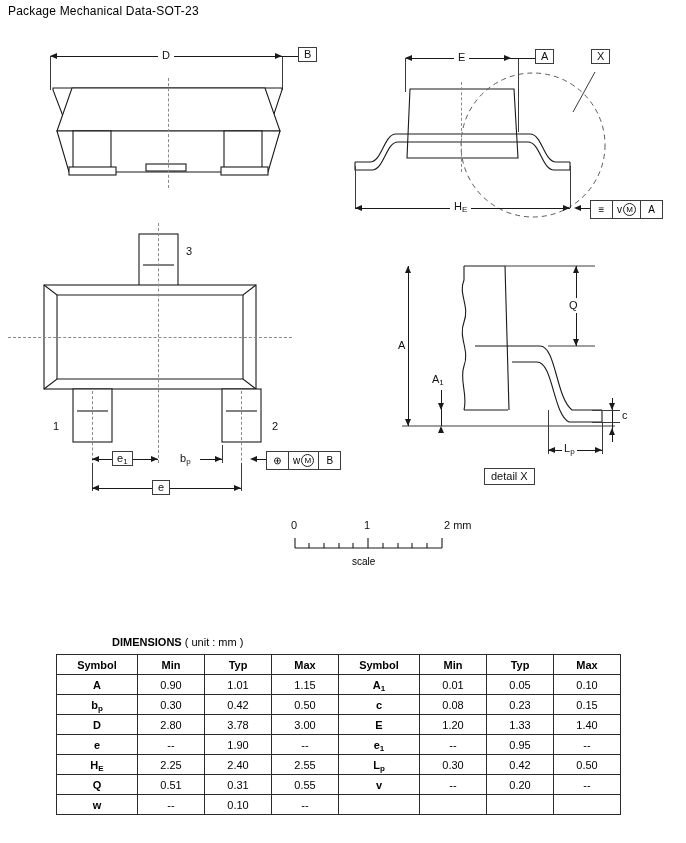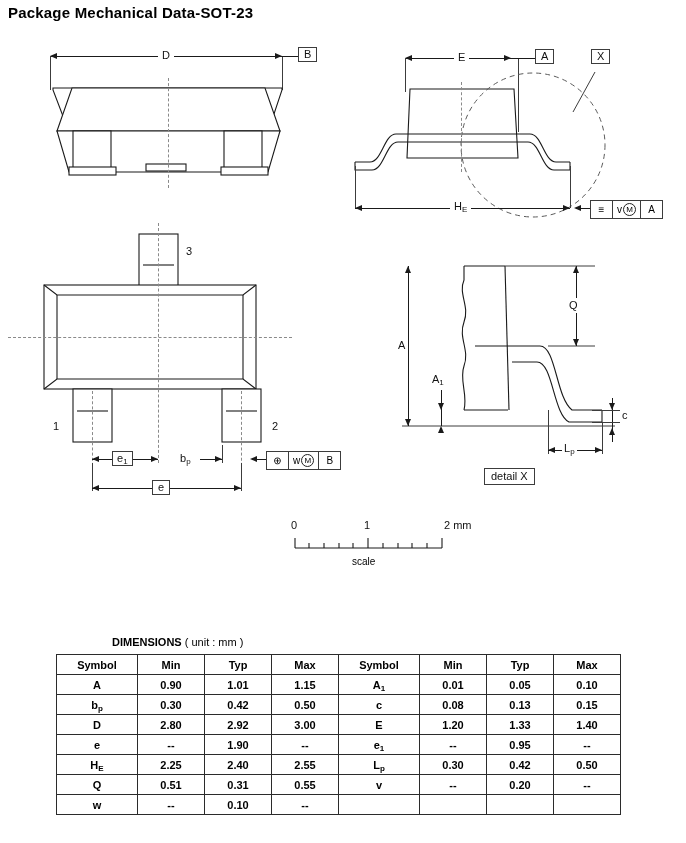--- a/index.html
+++ b/index.html
@@ -15,22 +15,22 @@
     color: #000000;
     overflow: hidden;
   }
   .page { position: absolute; inset: 0; }
 
   
   .title {
     position: absolute;
     left: 8px;
     top: 4px;
-    font-size: 15px;
-    font-weight: bold;
+    font-size: 12px;
+    font-weight: normal;
     letter-spacing: 0.2px;
   }
 
   
   .abs { position: absolute; }
   .ln  { position: absolute; background: #1a1a1a; }
   .hl  { height: 1px; }          
   .vl  { width: 1px; }           
   .thin { background: #3c3c3c; }
 
@@ -116,21 +116,21 @@
     background: #fff;
   }
   table.dims td, table.dims th {
     border: 1px solid #2b2b2b;
     text-align: center;
     height: 19px;
     font-weight: bold;
     padding: 0 2px;
   }
   table.dims th { font-weight: bold; }
-  table.dims td.val { font-weight: bold; }
+  table.dims td.val { font-weight: normal; }
   table.dims sub { font-size: 8px; vertical-align: baseline; position: relative; top: 2px; }
   .c-sym { width: 76px; }
   .c-num { width: 62px; }
 </style>
 </head>
 <body>
 
 <div class="page">
 
   <div class="title">Package Mechanical Data-SOT-23</div>
@@ -390,27 +390,27 @@
           <td class="c-num val">0.05</td>
           <td class="c-num val">0.10</td>
         </tr>
         <tr>
           <td class="c-sym">b<sub>p</sub></td>
           <td class="c-num val">0.30</td>
           <td class="c-num val">0.42</td>
           <td class="c-num val">0.50</td>
           <td class="c-sym">c</td>
           <td class="c-num val">0.08</td>
-          <td class="c-num val">0.13</td>
+          <td class="c-num val">0.23</td>
           <td class="c-num val">0.15</td>
         </tr>
         <tr>
           <td class="c-sym">D</td>
           <td class="c-num val">2.80</td>
-          <td class="c-num val">2.92</td>
+          <td class="c-num val">3.78</td>
           <td class="c-num val">3.00</td>
           <td class="c-sym">E</td>
           <td class="c-num val">1.20</td>
           <td class="c-num val">1.33</td>
           <td class="c-num val">1.40</td>
         </tr>
         <tr>
           <td class="c-sym">e</td>
           <td class="c-num val">--</td>
           <td class="c-num val">1.90</td>

